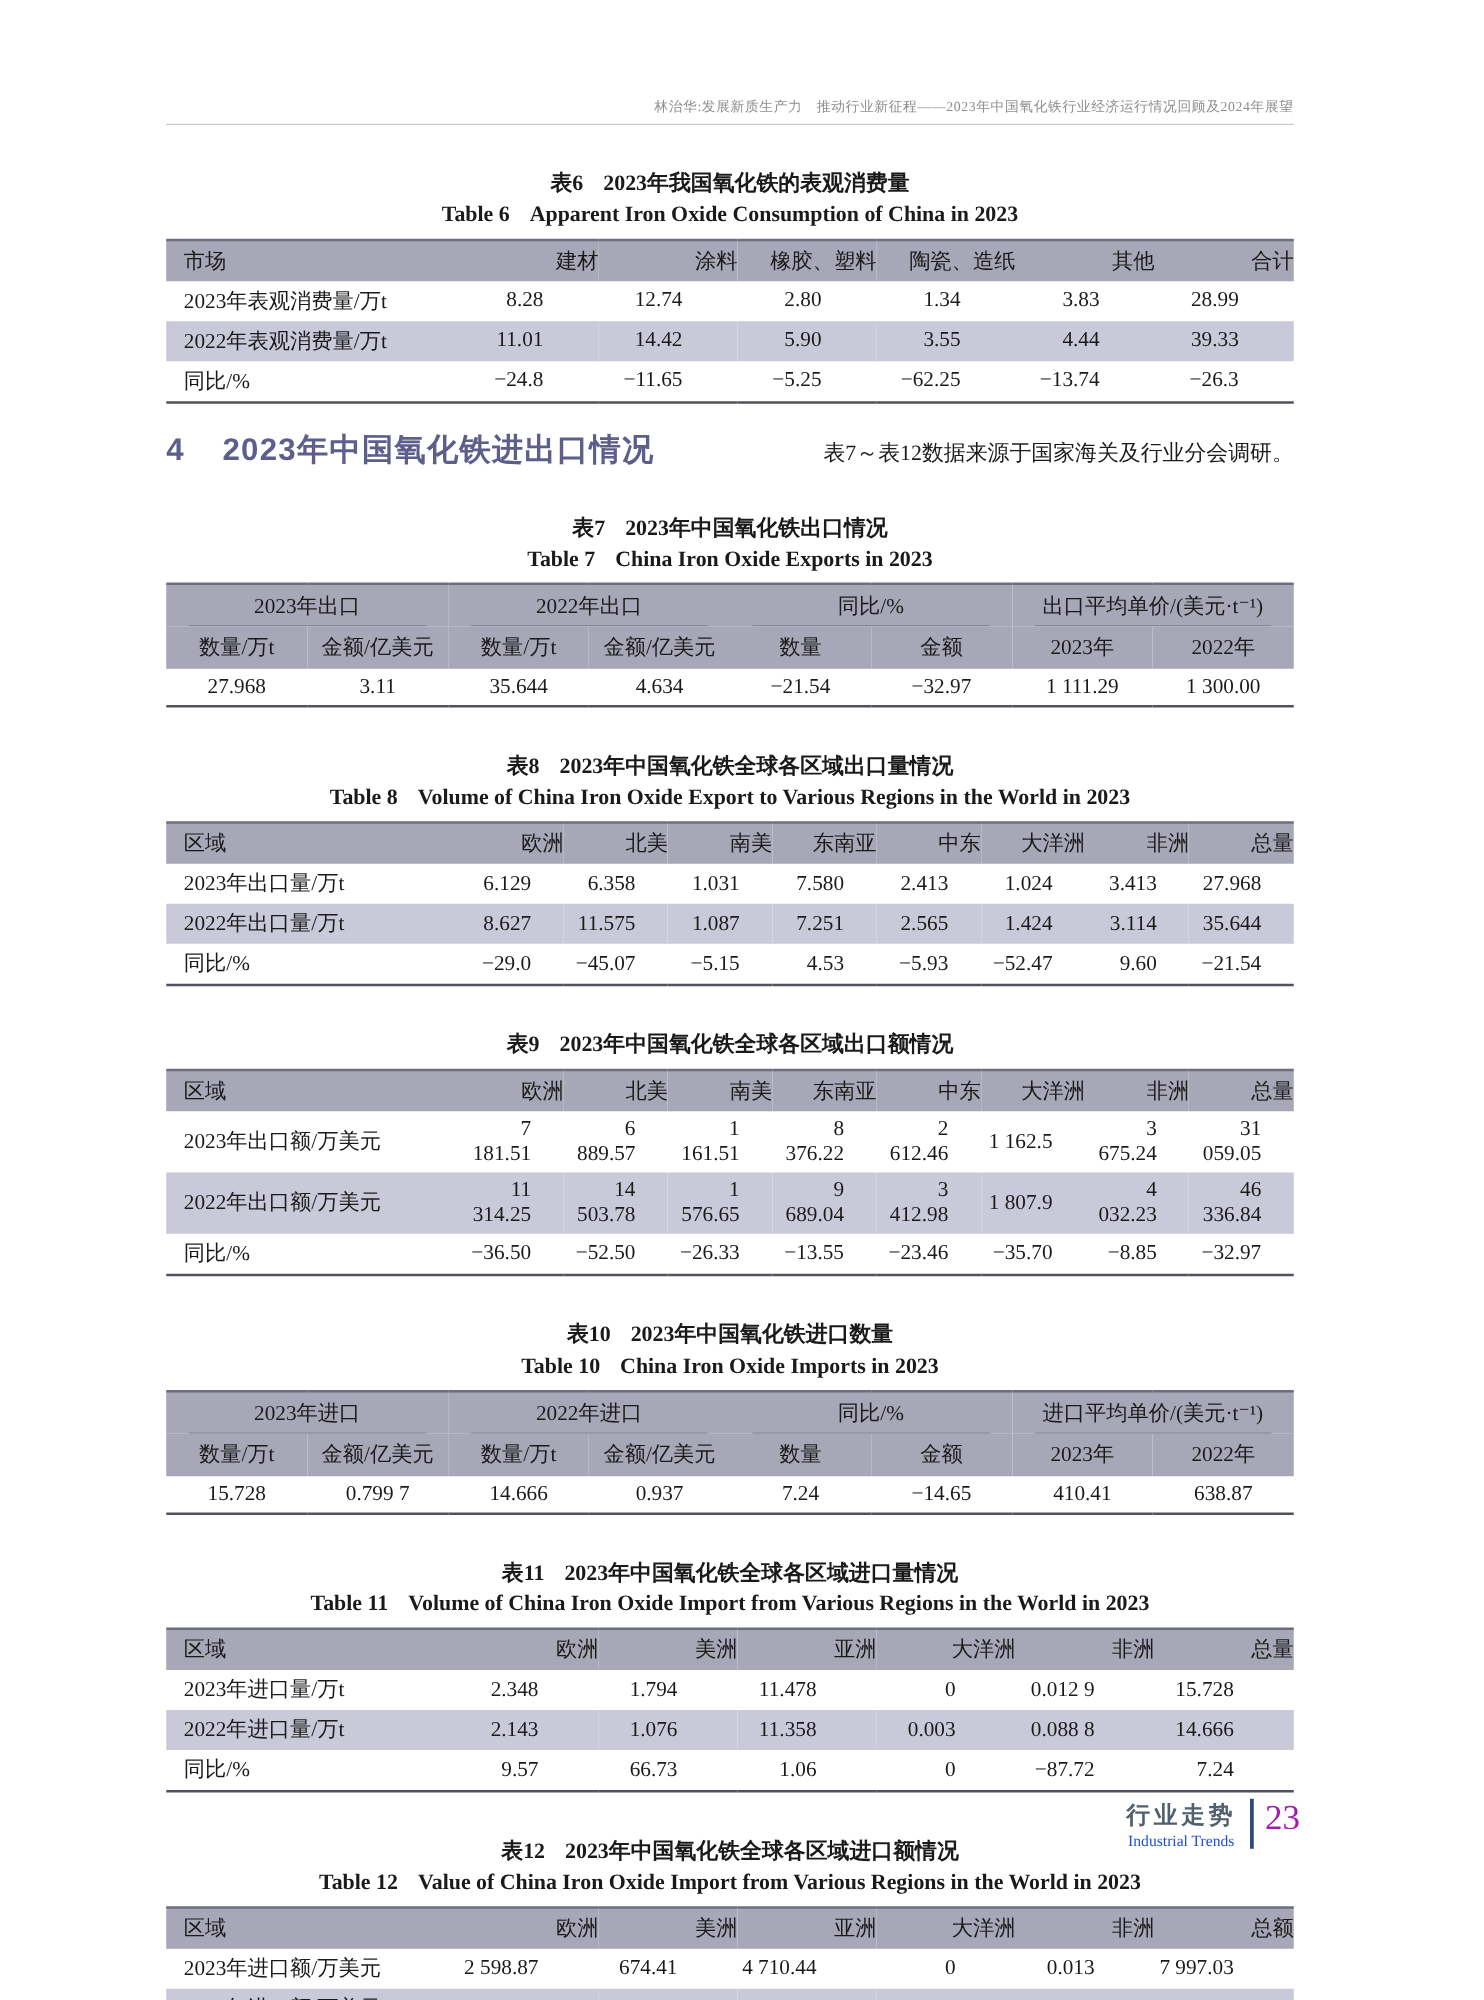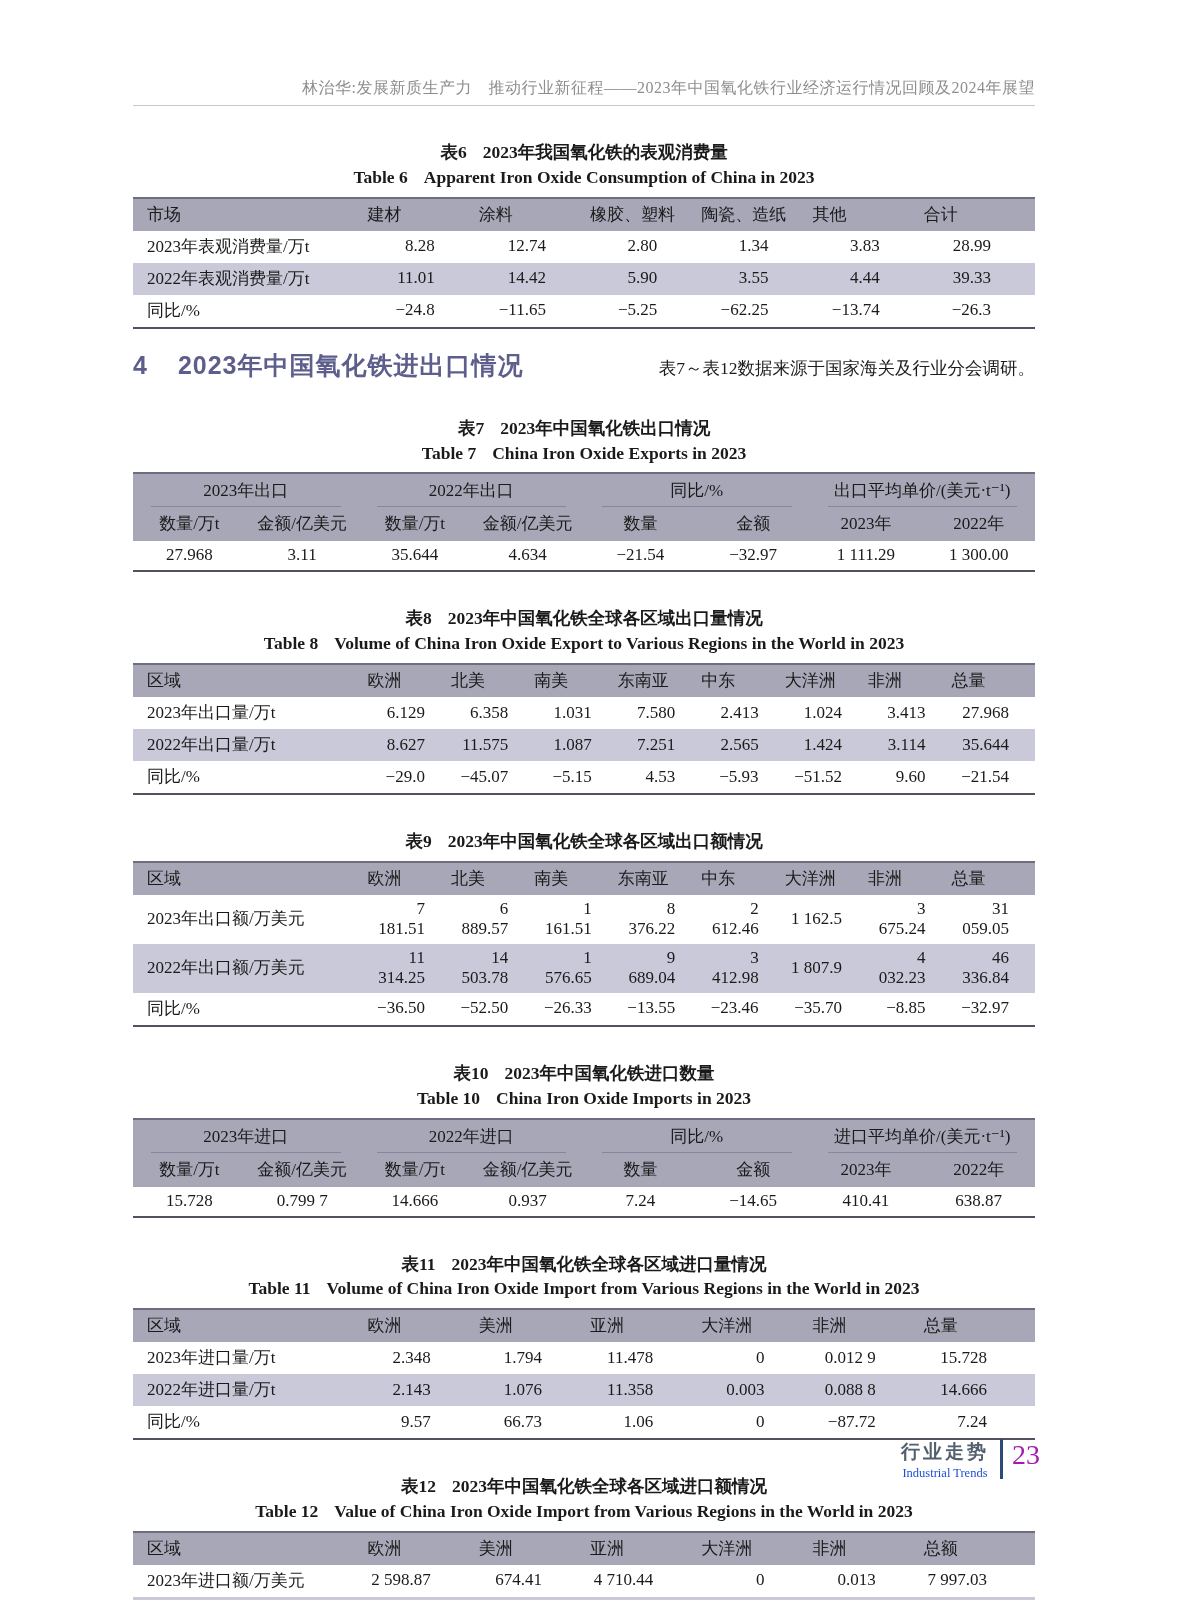--- a/index.html
+++ b/index.html
@@ -6,42 +6,42 @@
   html,body { margin:0; padding:0; }
   body {
     width:1187px; height:1600px; background:#ffffff;
     font-family:"Liberation Serif","DejaVu Serif",serif;
     color:#1a1a1a; position:relative; overflow:hidden;
   }
   .content { padding:78px 152px 0 133px; }
 
   
   .running-head {
-    text-align:right; font-size:16px; color:#8e8e8e; letter-spacing:0.5px;
+    text-align:right; font-size:11px; color:#8e8e8e; letter-spacing:0.5px;
   }
   .head-rule { border-bottom:1.5px solid #c9c9c9; margin-top:6px; }
 
   
   .tblock { margin-top:34px; }
   .tt { text-align:center; font-weight:bold; font-size:17.5px; line-height:1.42; }
   .ttgap { margin-left:16px; }
 
   
   table.t {
     width:100%; border-collapse:collapse; table-layout:fixed;
     margin-top:7px; font-size:17px;
     border-top:2px solid #6d6d80; border-bottom:2px solid #51515f;
   }
   table.t th {
     background:#a7a7b8; font-weight:normal; padding:4px 0 5px;
   }
   table.t td { padding:4px 0 5px; }
   tr.stripe td { background:#c9c9d9; }
 
-  .simple th { text-align:left; }
+  .simple th { text-align:right; }
   .simple th:first-child { text-align:left; padding-left:14px; width:26%; }
   .simple td { text-align:right; }
   .simple td:first-child { text-align:left; padding-left:14px; }
   .cols7  td:not(:first-child) { padding-right:44px; }
   .cols9  td:not(:first-child) { padding-right:26px; }
   .cols7b td:not(:first-child) { padding-right:48px; }
 
   .grouped th, .grouped td { text-align:center; }
   .grouped th.grp { padding:5px 0 0; }
   .grp-inner { border-bottom:1.5px solid #87879c; padding-bottom:4px; margin:0 18px; }
@@ -234,21 +234,21 @@
             <td>3.114</td>
             <td>35.644</td>
           </tr>
           <tr>
             <td>同比/%</td>
             <td>−29.0</td>
             <td>−45.07</td>
             <td>−5.15</td>
             <td>4.53</td>
             <td>−5.93</td>
-            <td>−51.52</td>
+            <td>−52.47</td>
             <td>9.60</td>
             <td>−21.54</td>
           </tr>
         </tbody>
       </table>
   </section>
 
   <section class="tblock">
     <div class="tt tt-cn">
       <span>表9</span><span class="ttgap">2023年中国氧化铁全球各区域出口额情况</span>

